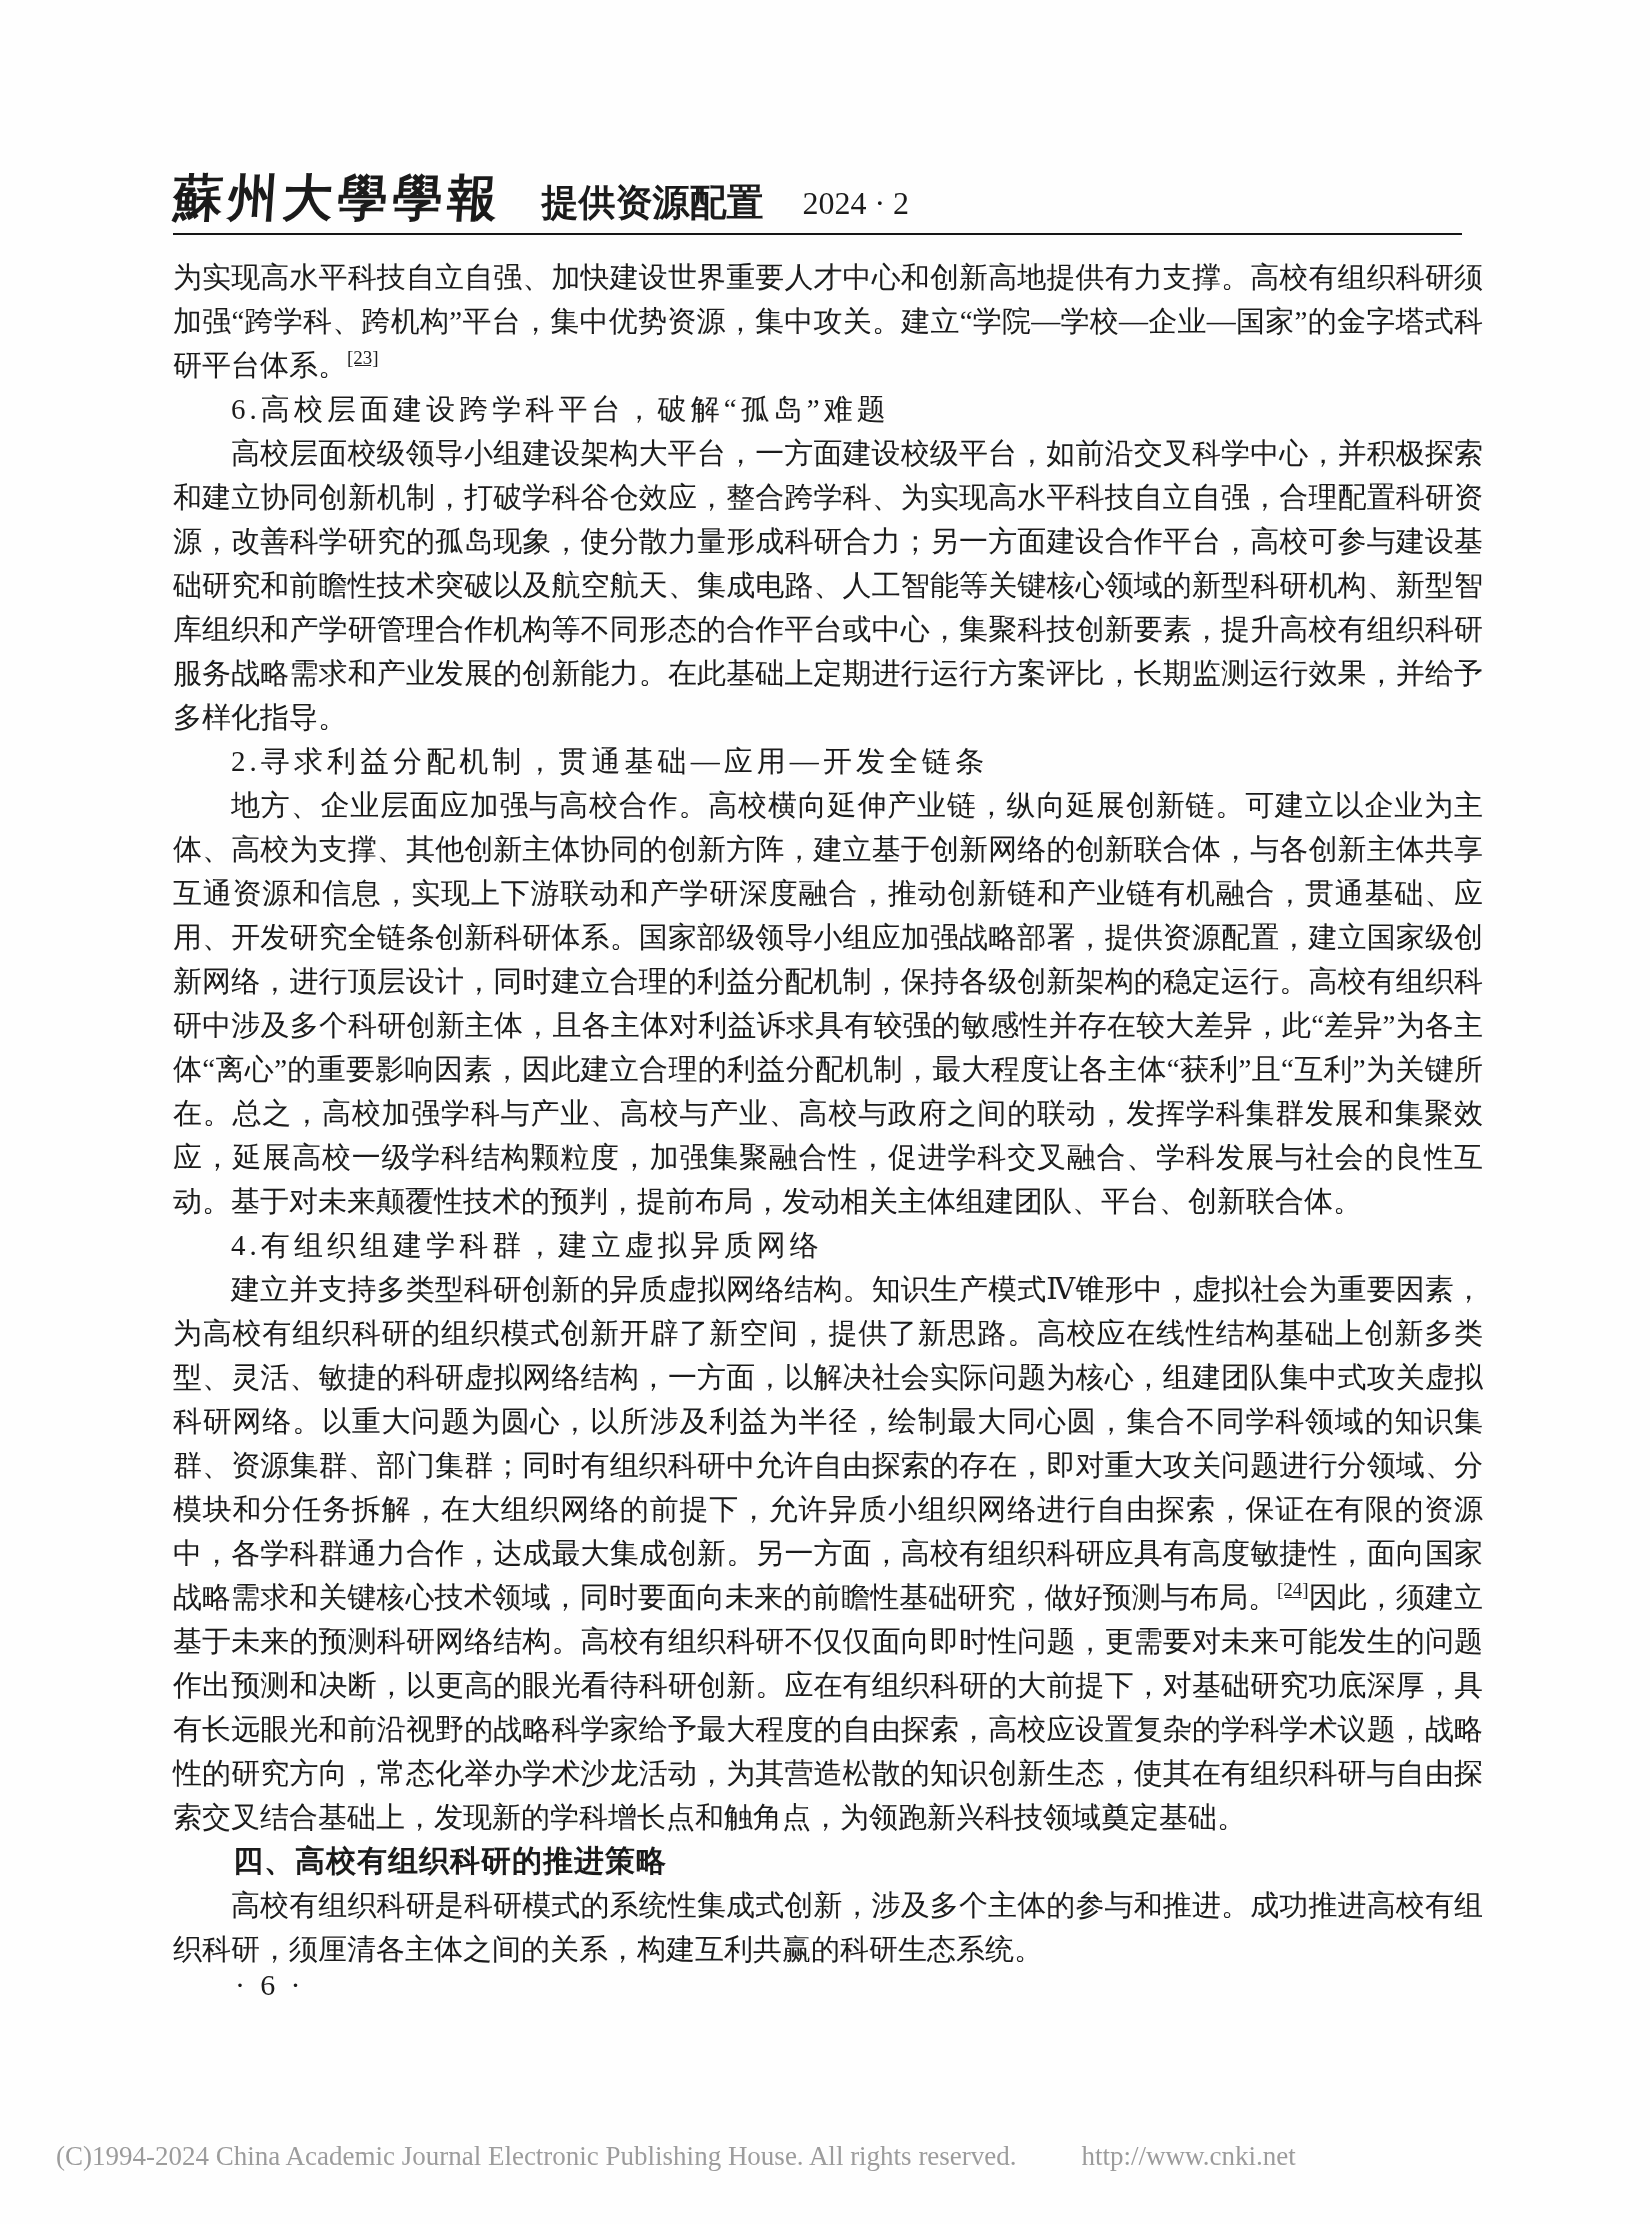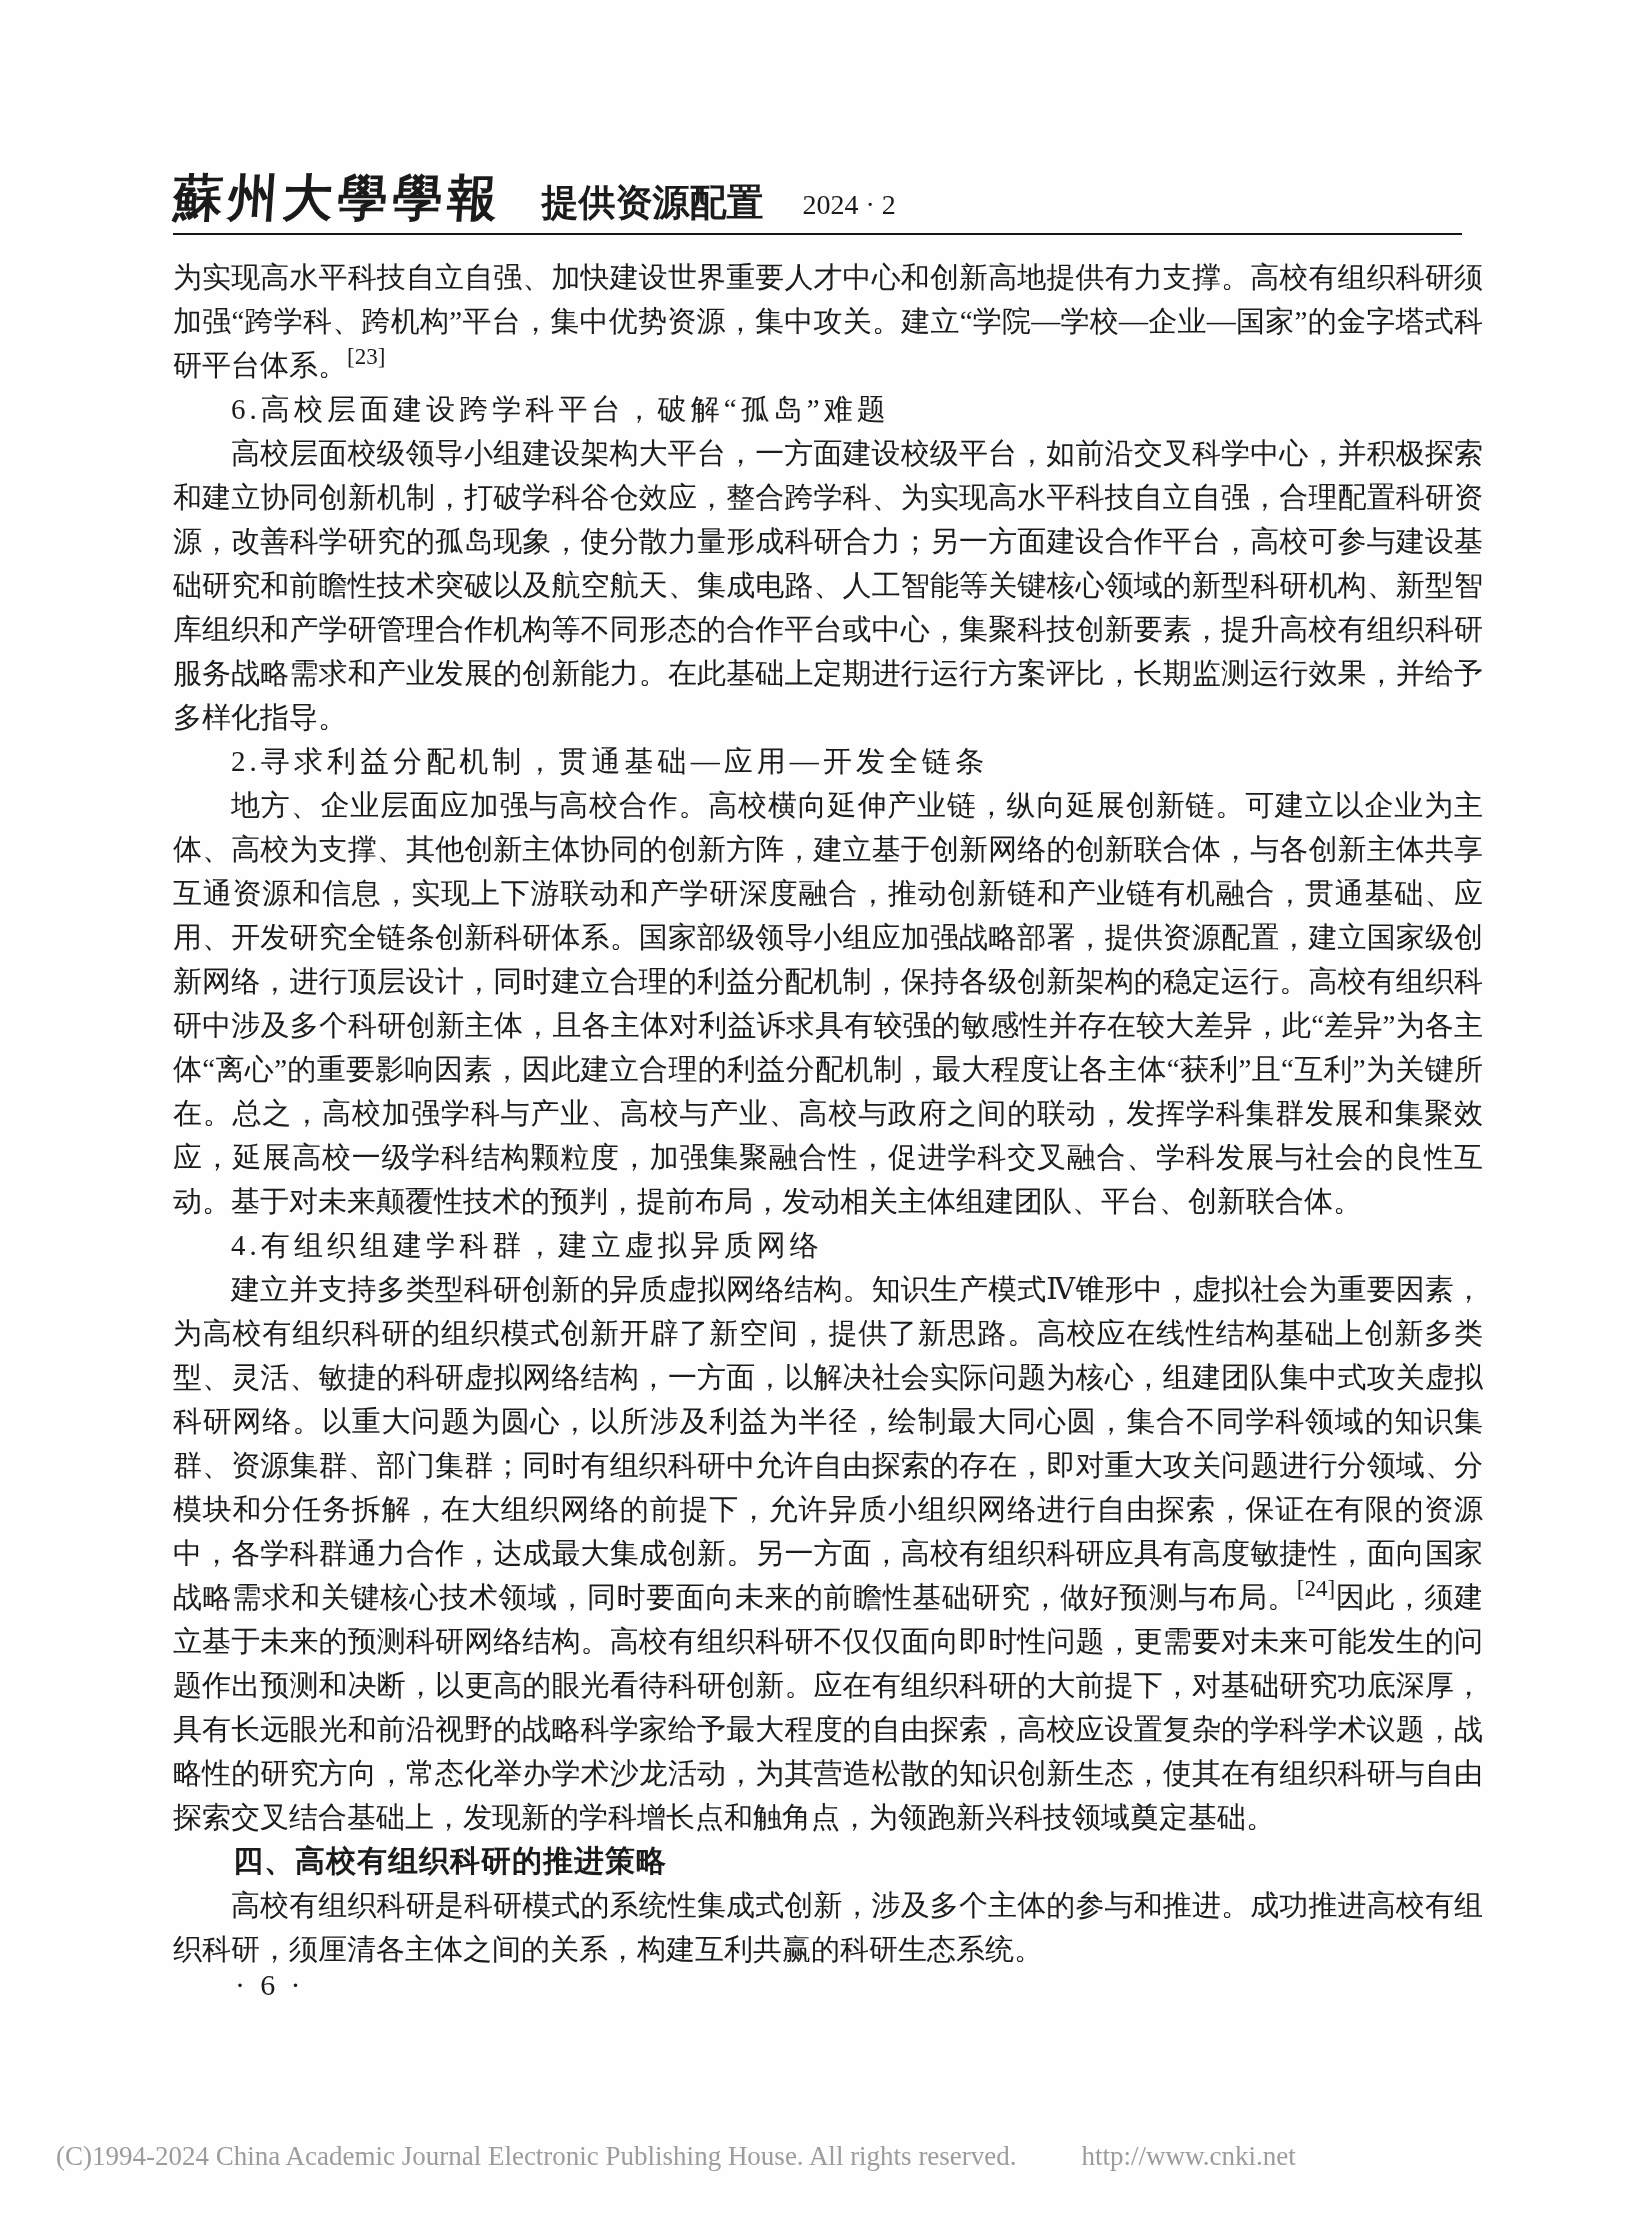--- a/index.html
+++ b/index.html
@@ -20,39 +20,39 @@
     font-weight:bold; font-size:50px; line-height:1;
     letter-spacing:4.9px; transform:skewX(-4deg);
     white-space:nowrap;
   }
   .edition {
     font-family:"Liberation Sans","DejaVu Sans",sans-serif;
     font-weight:600; font-size:37px; line-height:1; padding-bottom:1.9px;
     white-space:nowrap;
   }
   .issue {
-    font-size:28px; line-height:1; padding-bottom:3.9px; white-space:nowrap;
+    font-size:32px; line-height:1; padding-bottom:3.9px; white-space:nowrap;
   }
   
   .content {
     position:absolute; left:173px; top:255px; width:1310px;
     font-size:29px; line-height:44px; text-align:justify;
   }
   .content p { margin:0; text-indent:2em; }
   .content p.no-indent { text-indent:0; }
   .kaiti-heading {
     margin:0; text-indent:2em; letter-spacing:0.14em;
     font-weight:normal; font-size:29px; line-height:44px;
   }
   .section-heading {
     margin:31px 0 25px; text-indent:2em;
     font-family:"Liberation Sans","DejaVu Sans",sans-serif;
     font-weight:bold; font-size:30px; line-height:44px; letter-spacing:1px;
   }
-  sup.ref { font-size:23px; line-height:0; vertical-align:super; letter-spacing:0; }
+  sup.ref { font-size:19px; line-height:0; vertical-align:super; letter-spacing:0;text-decoration:underline; }
   
   .page-number {
     position:absolute; left:235px; top:1968px;
     font-size:30px; letter-spacing:3.9px; white-space:nowrap;
   }
   .footer {
     position:absolute; left:56px; top:2141px; width:1572px;
     display:flex; gap:65px; align-items:baseline;
     color:#9c9c9c; font-size:27px; white-space:nowrap;
   }

